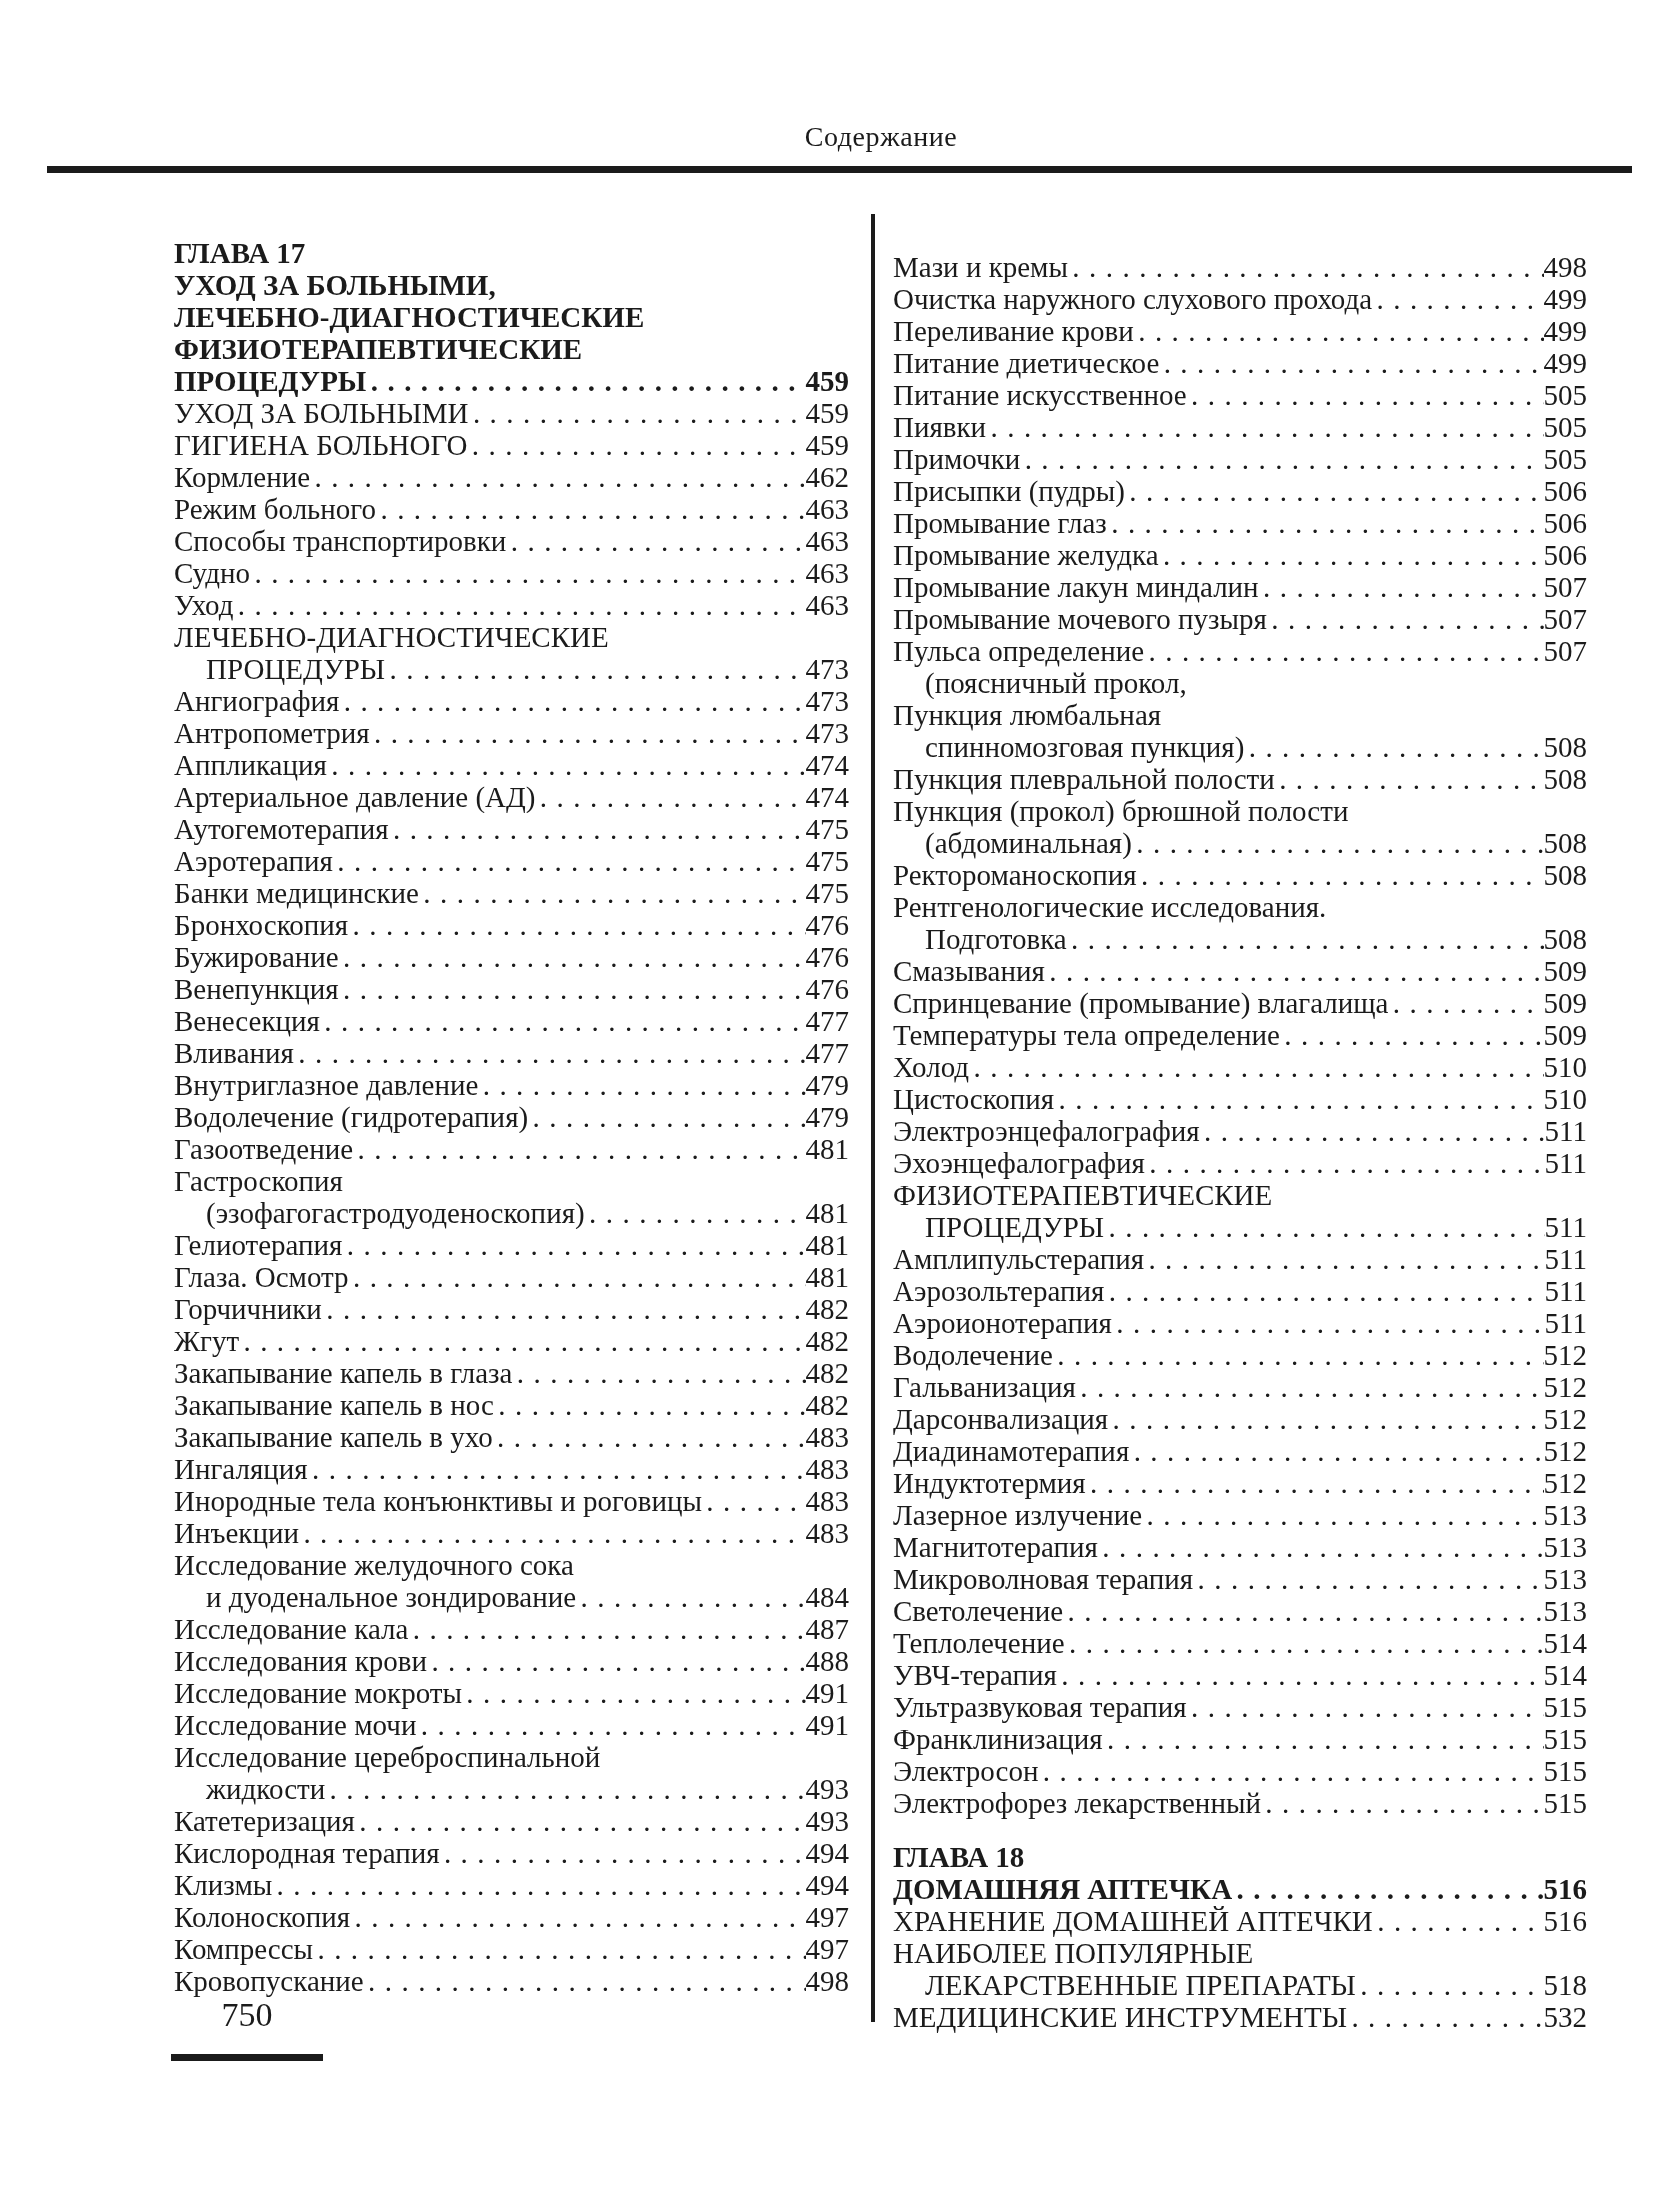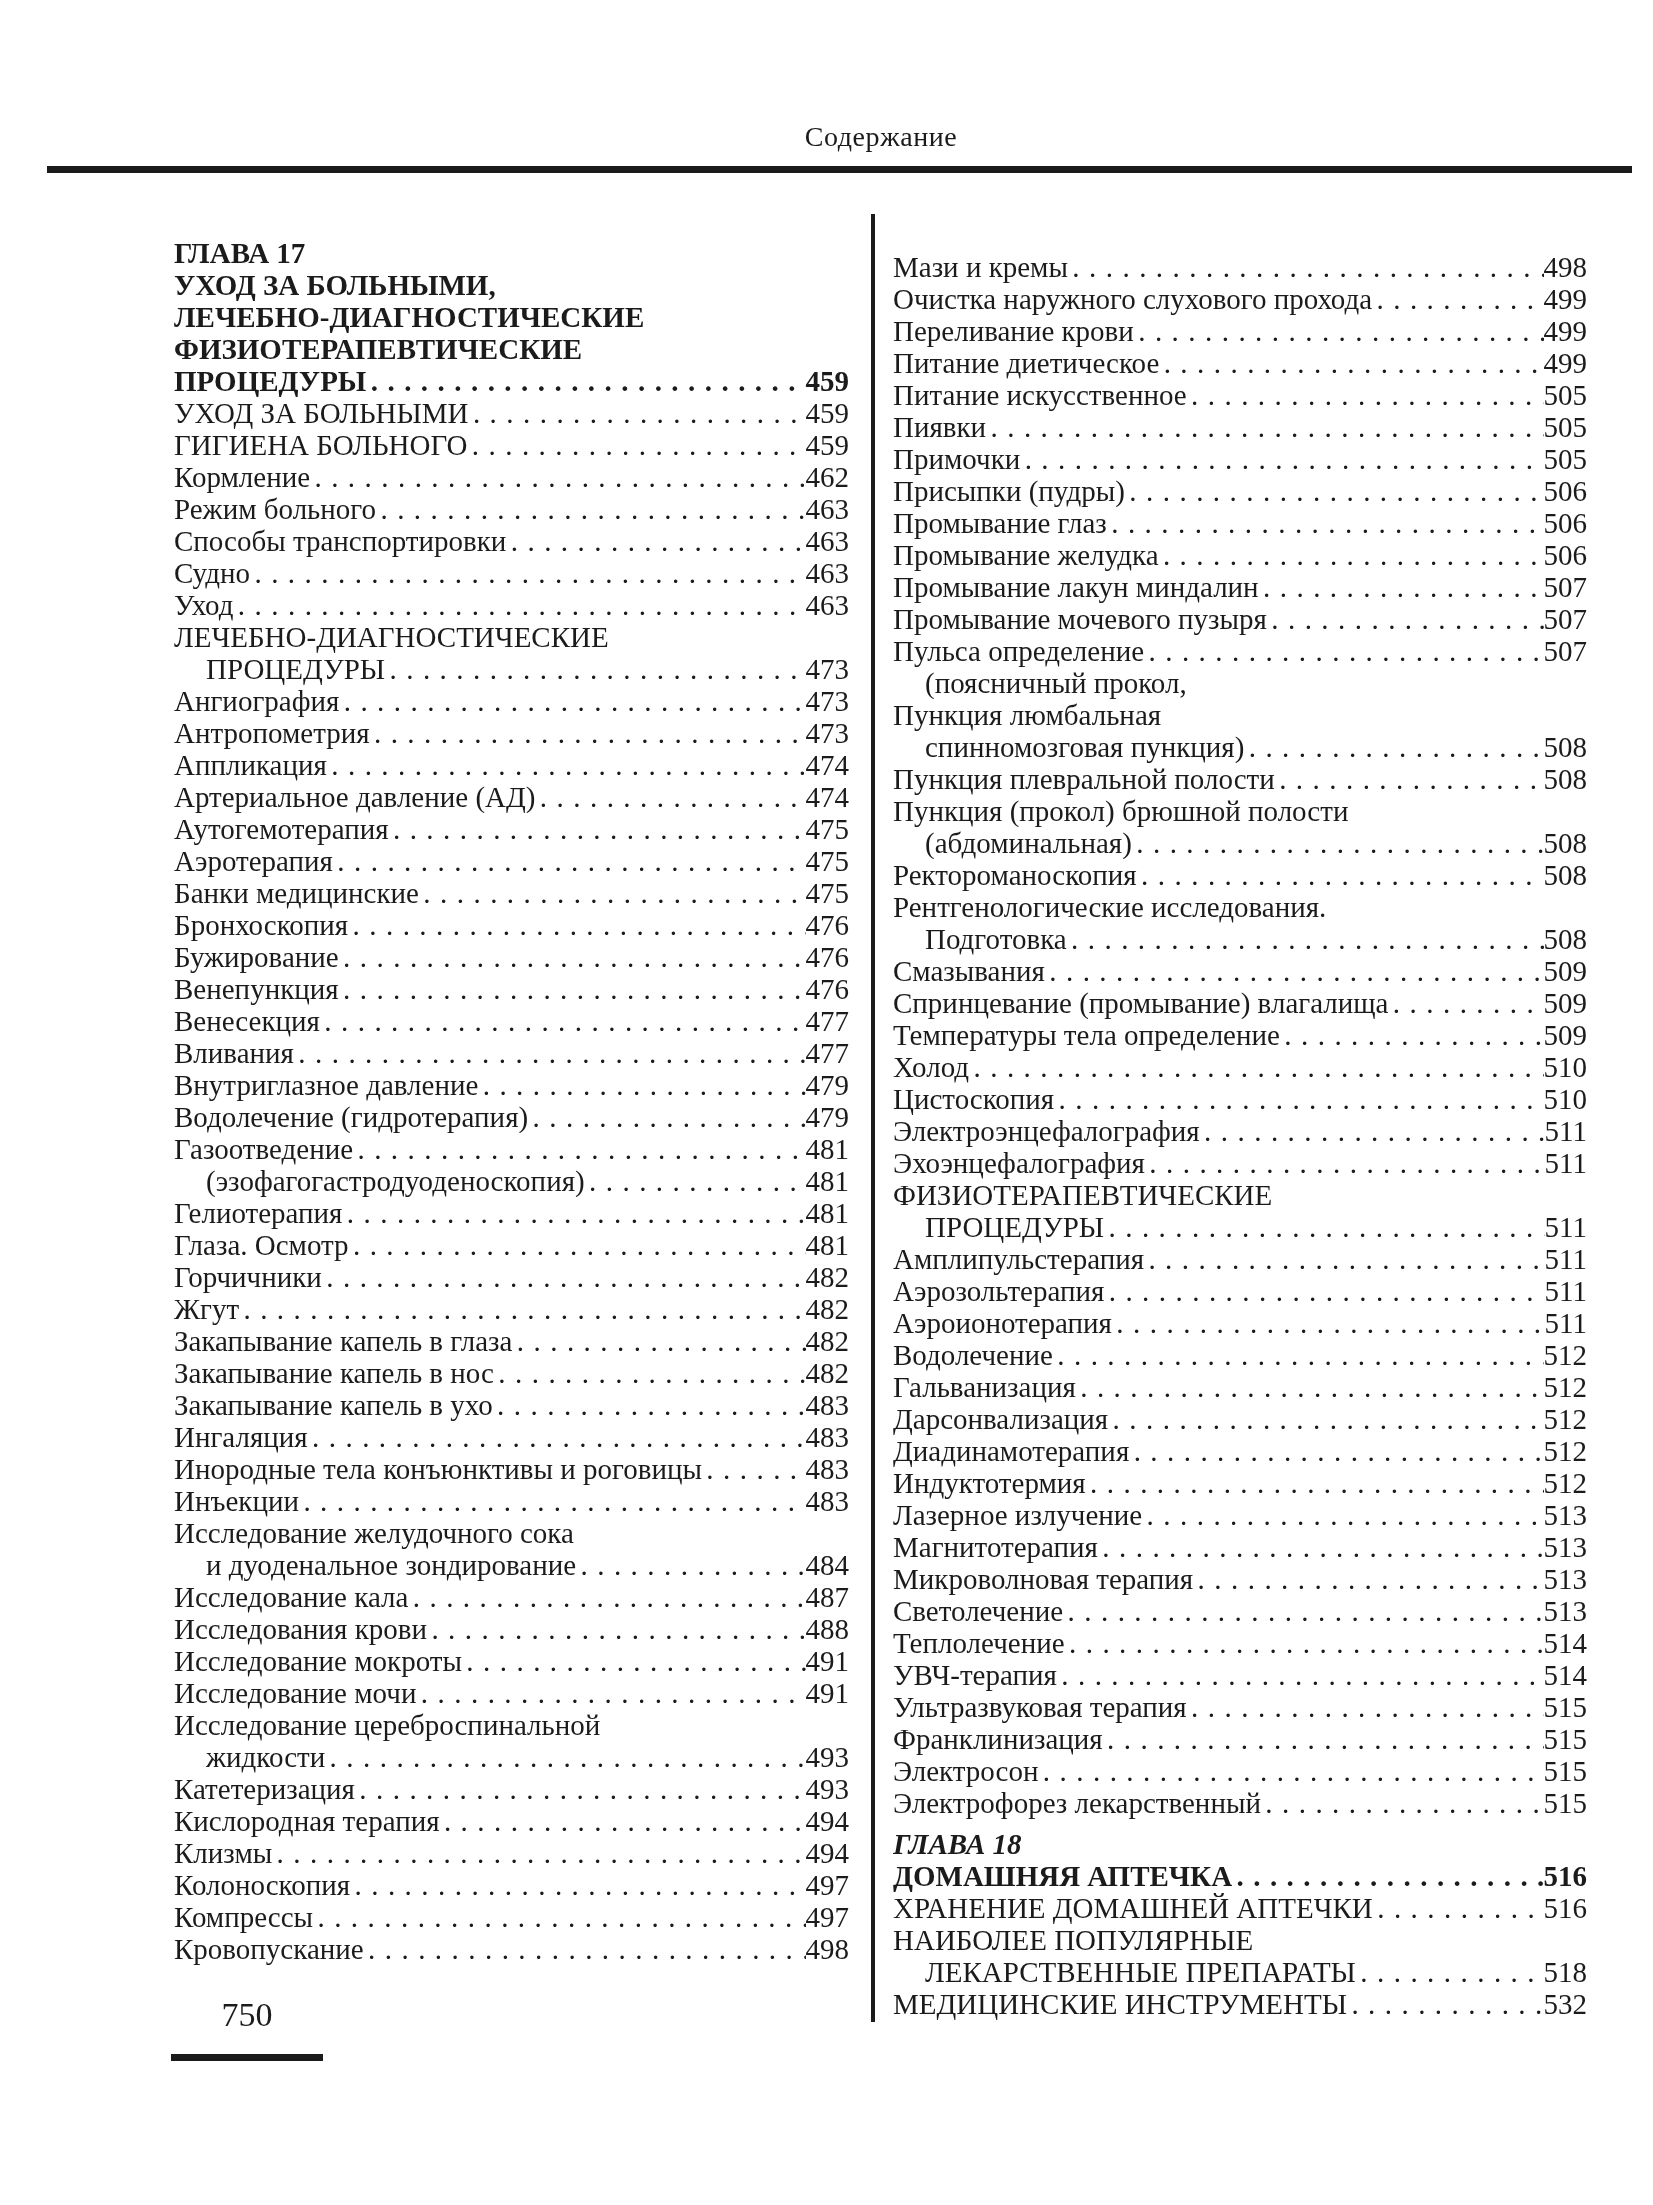--- a/index.html
+++ b/index.html
@@ -38,21 +38,21 @@
     display: flex;
     align-items: baseline;
     font-size: 29px;
     height: 32px; line-height: 32px;
     white-space: nowrap;
     overflow: hidden;
   }
   .col-right .row { height: 32px; line-height: 32px; }
   .row.bold { font-weight: bold; }
   .row.indent { padding-left: 32px; }
-  .row.gap { margin-top: 9px; font-style: italic; }
+  .row.gap { margin-top: 22px; }
   .lbl { flex: 0 0 auto; }
   .dots {
     flex: 1 1 auto;
     overflow: hidden;
     text-align: right;
     padding-left: 4.4px; padding-right: 1.7px;
     letter-spacing: 1.1px;
     min-width: 0;
   }
   .num { flex: 0 0 auto; }
@@ -203,20 +203,23 @@
     <div class="row">
       <span class="lbl">Водолечение (гидротерапия)</span>
       <span class="dots">. . . . . . . . . . . . . . . . . . . . . . . . . . . . . . . . . . . . . . . . . . . . . . . . . . . . . . . . . . . . . . . . . . . . . .</span>
       <span class="num">479</span>
     </div>
     <div class="row">
       <span class="lbl">Газоотведение</span>
       <span class="dots">. . . . . . . . . . . . . . . . . . . . . . . . . . . . . . . . . . . . . . . . . . . . . . . . . . . . . . . . . . . . . . . . . . . . . .</span>
       <span class="num">481</span>
     </div>
+    <div class="row">
+      <span class="lbl">Гастроскопия</span>
+    </div>
     <div class="row indent">
       <span class="lbl">(эзофагогастродуоденоскопия)</span>
       <span class="dots">. . . . . . . . . . . . . . . . . . . . . . . . . . . . . . . . . . . . . . . . . . . . . . . . . . . . . . . . . . . . . . . . . . . . . .</span>
       <span class="num">481</span>
     </div>
     <div class="row">
       <span class="lbl">Гелиотерапия</span>
       <span class="dots">. . . . . . . . . . . . . . . . . . . . . . . . . . . . . . . . . . . . . . . . . . . . . . . . . . . . . . . . . . . . . . . . . . . . . .</span>
       <span class="num">481</span>
     </div>

